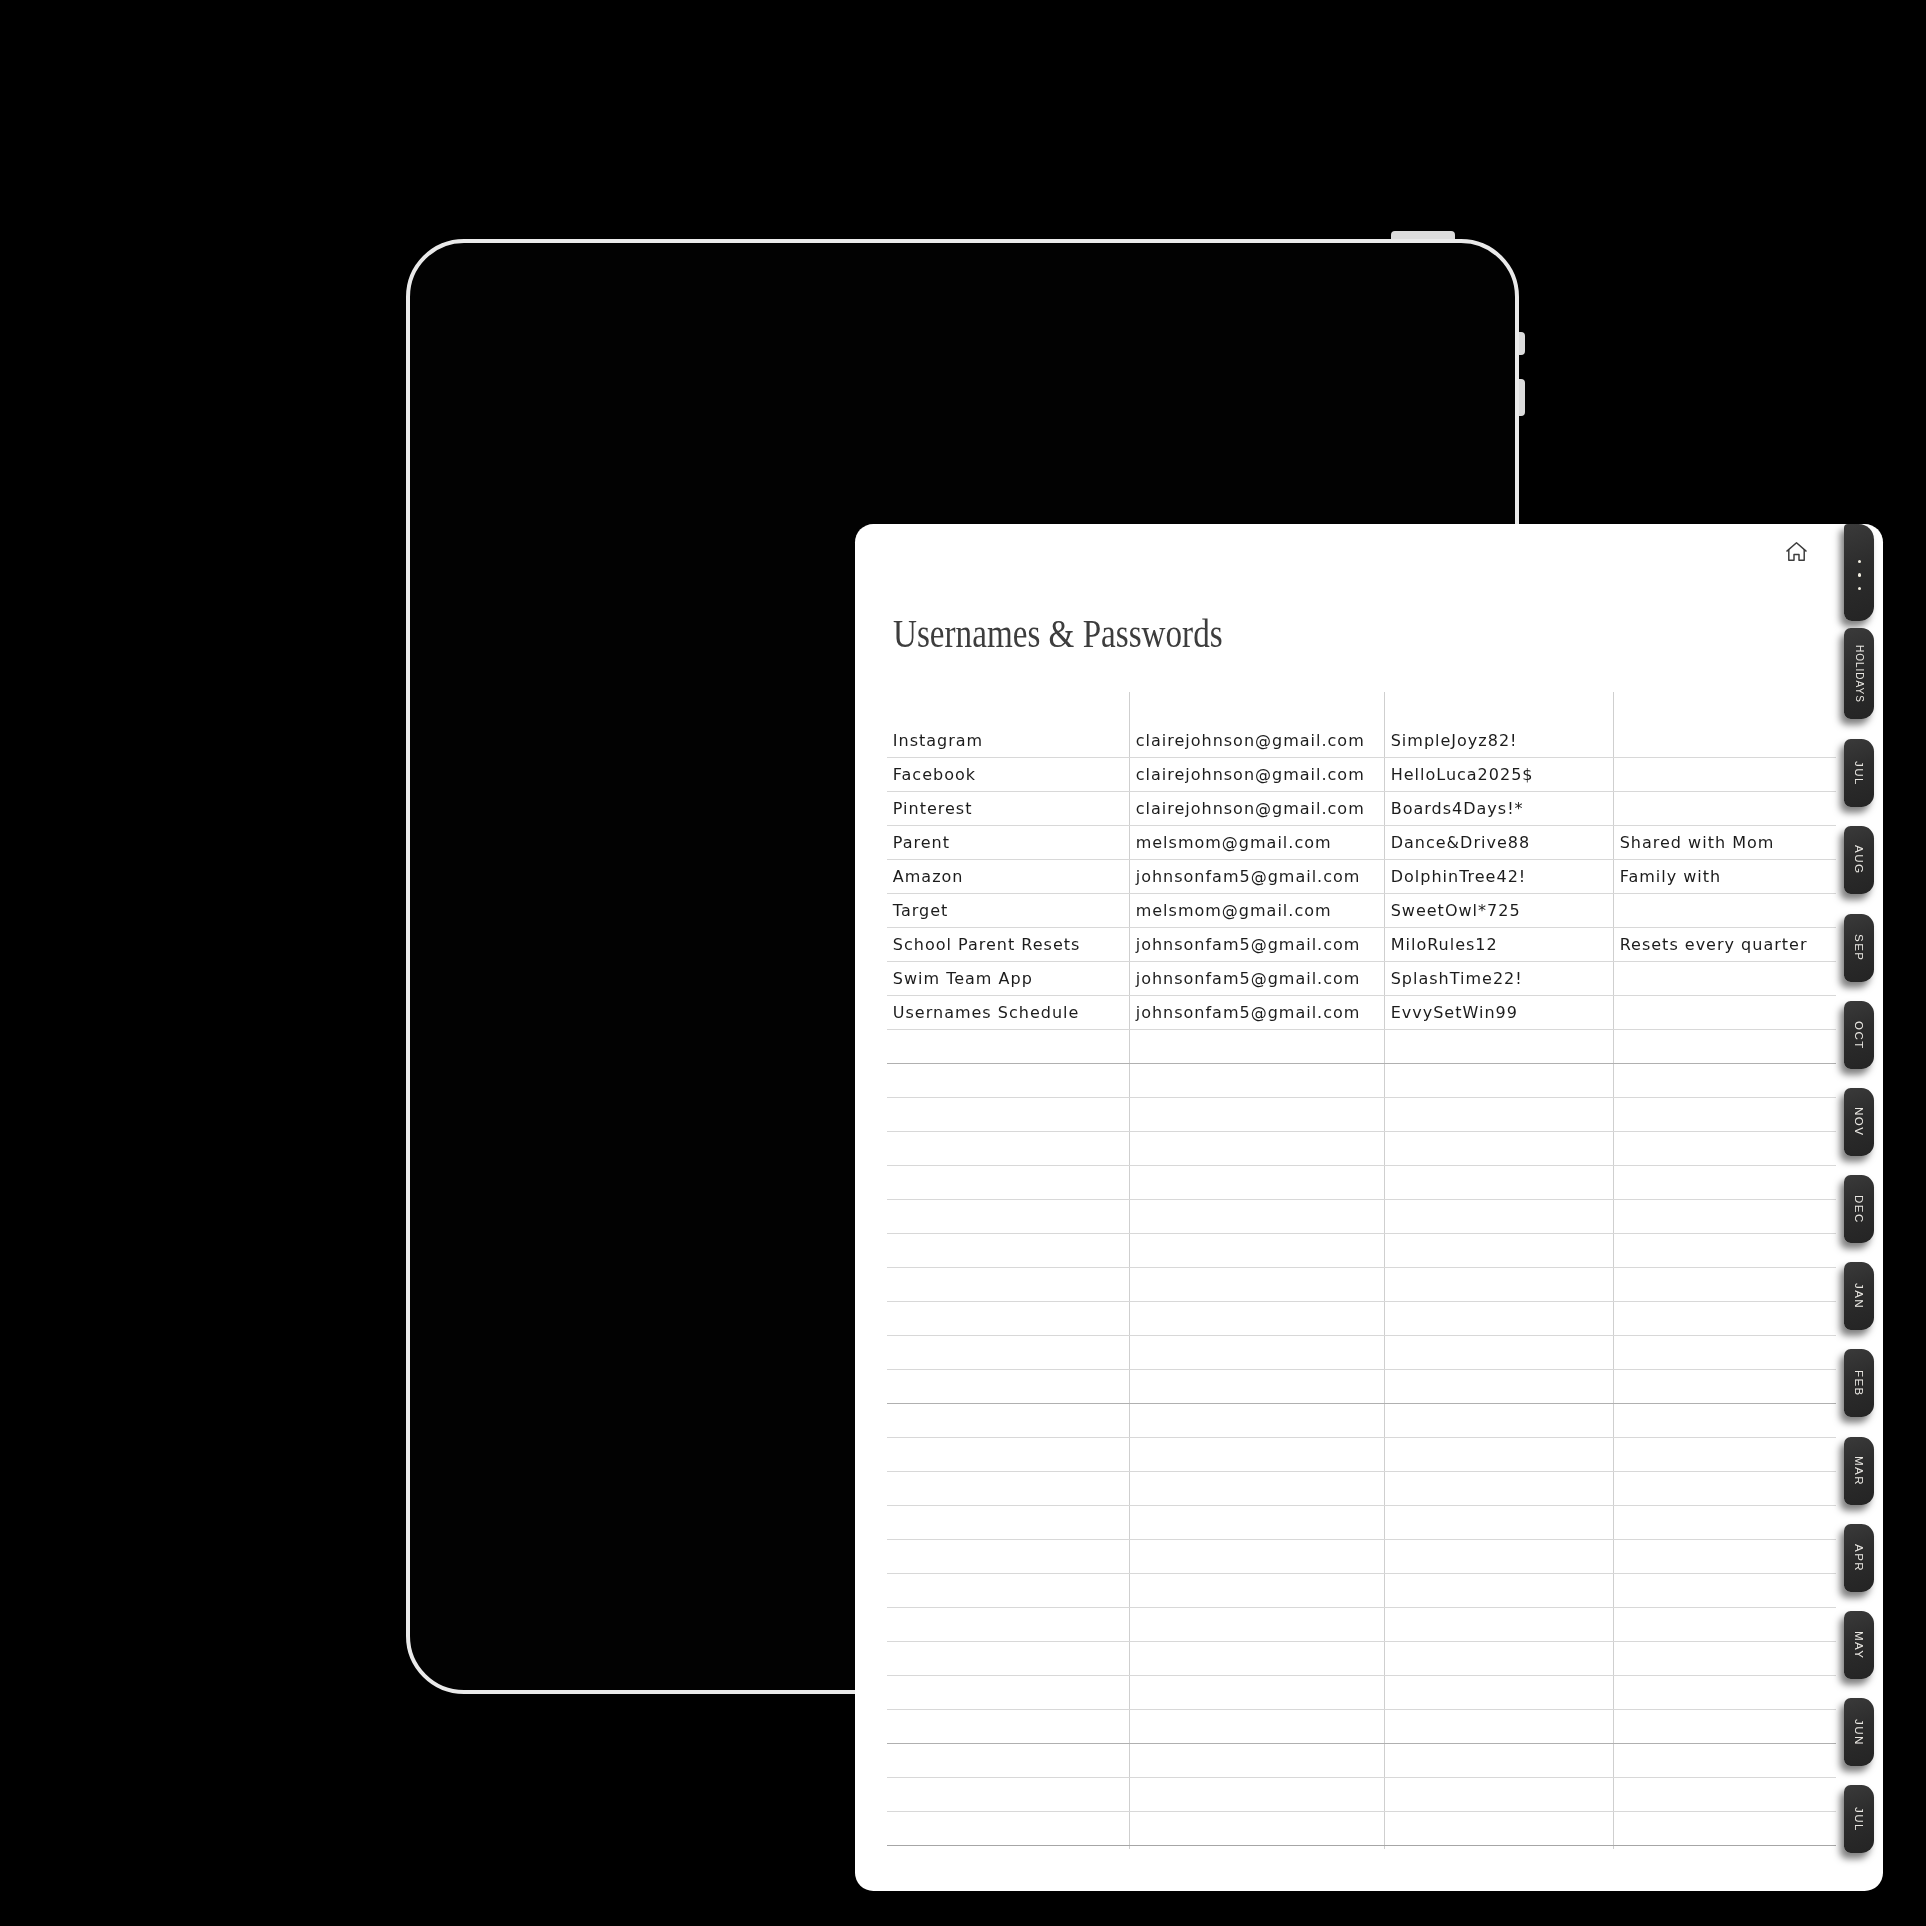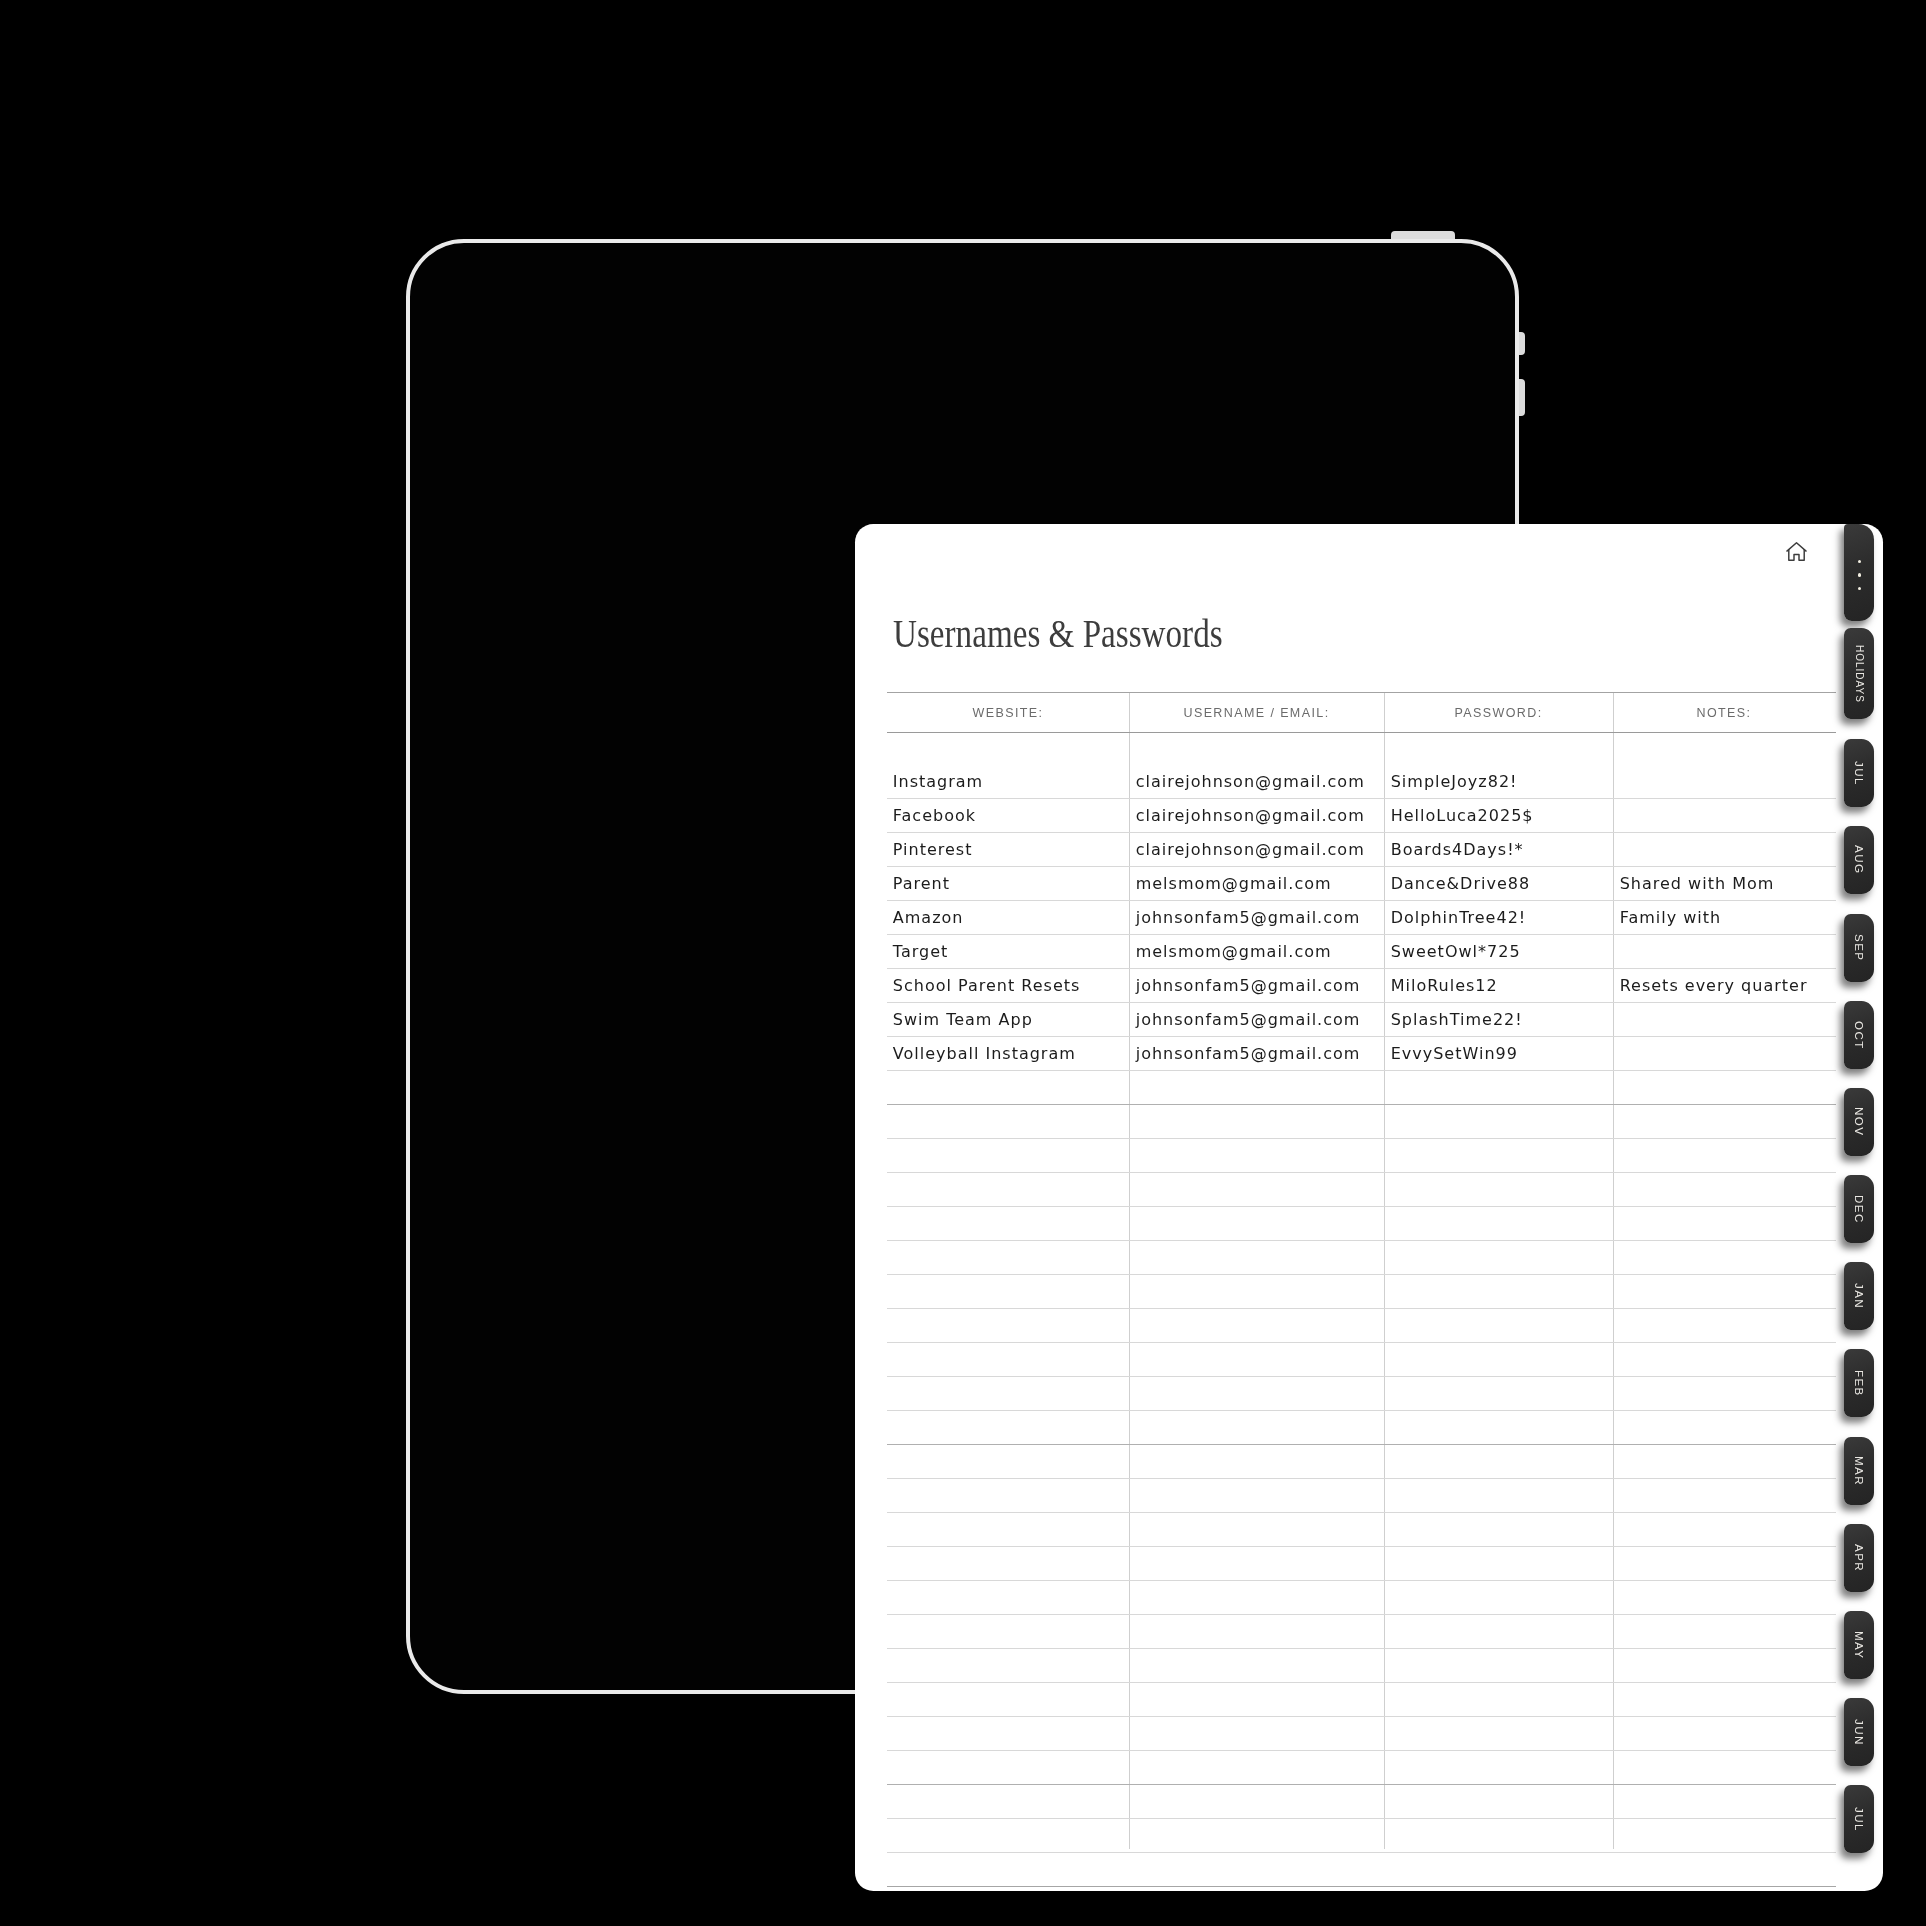--- a/index.html
+++ b/index.html
@@ -71,26 +71,20 @@
         <path d="M4.6 10.2 V20.4 H9.6 V14.8 H14.4 V20.4 H19.4 V10.2"></path>
       </svg>
 
       <h1 class="page-title">Usernames &amp; Passwords</h1>
 
       <div class="pw-table">
         <div class="col-line c1"></div>
         <div class="col-line c2"></div>
         <div class="col-line c3"></div>
 
-        <div class="thead">
-          <div class="th w0">WEBSITE:</div>
-          <div class="th w1">USERNAME / EMAIL:</div>
-          <div class="th w2">PASSWORD:</div>
-          <div class="th w3">NOTES:</div>
-        </div>
 
         <div class="tbody" id="rows">
             <div class="tr">
               <div class="td w0 first">Instagram</div>
               <div class="td w1">clairejohnson@gmail.com</div>
               <div class="td w2">SimpleJoyz82!</div>
               <div class="td w3"></div>
             </div>
             <div class="tr">
               <div class="td w0 first">Facebook</div>
@@ -128,21 +122,21 @@
               <div class="td w2">MiloRules12</div>
               <div class="td w3">Resets every quarter</div>
             </div>
             <div class="tr">
               <div class="td w0 first">Swim Team App</div>
               <div class="td w1">johnsonfam5@gmail.com</div>
               <div class="td w2">SplashTime22!</div>
               <div class="td w3"></div>
             </div>
             <div class="tr">
-              <div class="td w0 first">Volleyball Instagram</div>
+              <div class="td w0 first">Usernames Schedule</div>
               <div class="td w1">johnsonfam5@gmail.com</div>
               <div class="td w2">EvvySetWin99</div>
               <div class="td w3"></div>
             </div>
             <div class="tr strong">
               <div class="td w0 first"></div>
               <div class="td w1"></div>
               <div class="td w2"></div>
               <div class="td w3"></div>
             </div>

